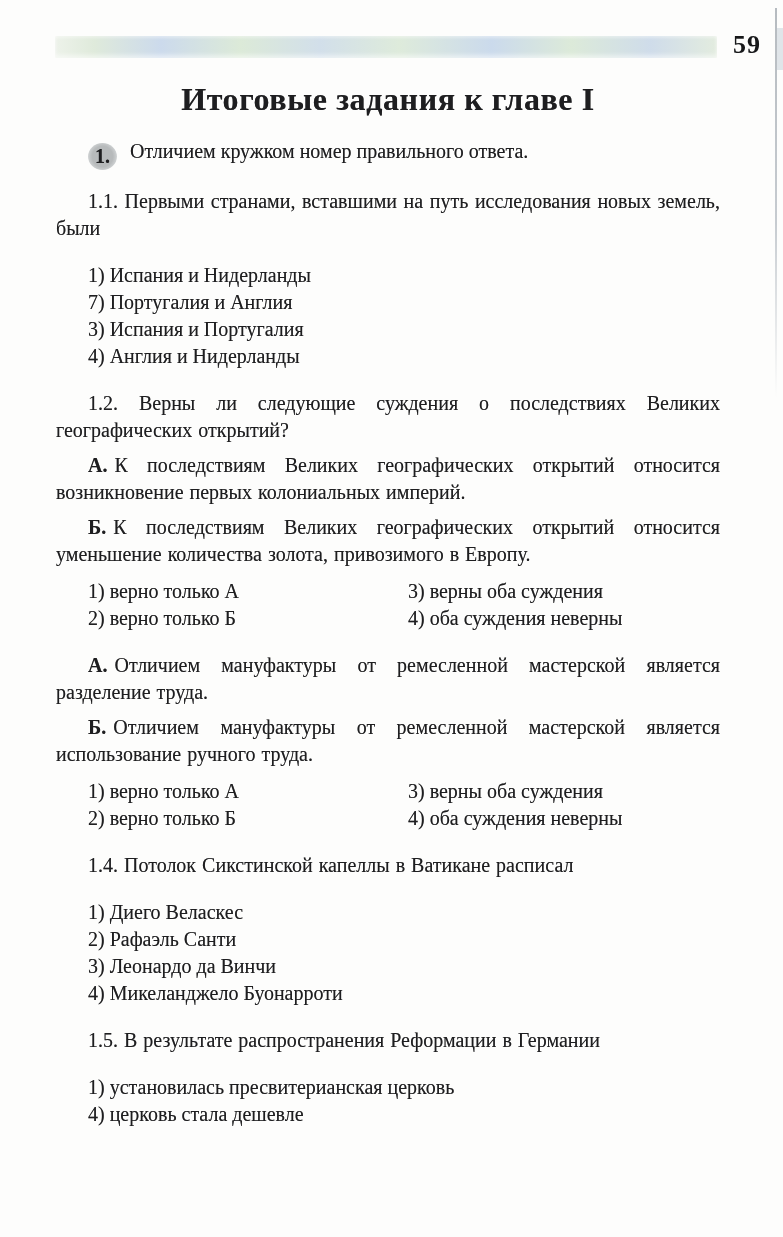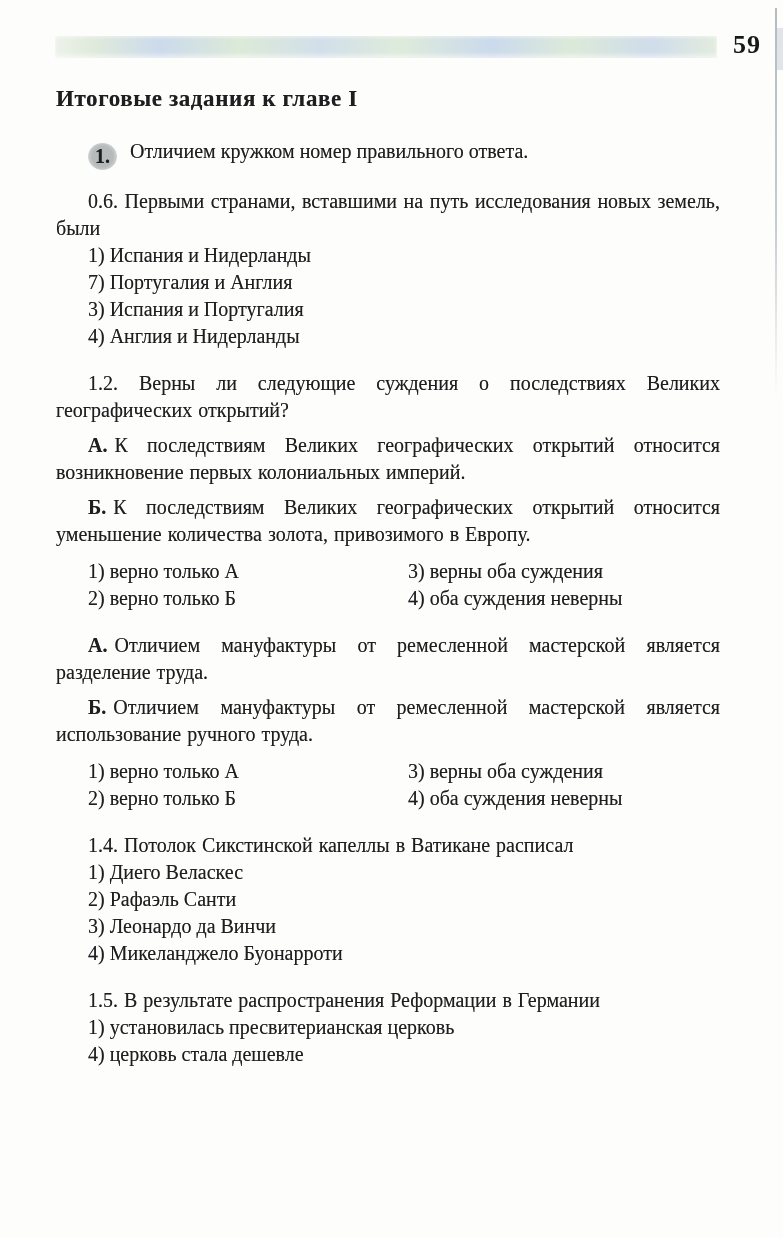--- a/index.html
+++ b/index.html
@@ -66,22 +66,22 @@
     top: 30px;
     right: 22px;
     font-size: 26px;
     font-weight: bold;
     letter-spacing: 1px;
     color: #17181a;
   }
   
   .title {
     margin: 26px 63px 0 56px;
-    text-align: left;
-    font-size: 23px;
+    text-align: center;
+    font-size: 32px;
     font-weight: bold;
     letter-spacing: 0.6px;
     line-height: 30px;
     text-shadow: 0 0 0.5px rgba(0,0,0,0.5);
   }
   
   .content {
     margin: 0 63px 0 56px;
     font-size: 20px;
     text-shadow: 0 0 0.4px rgba(0,0,0,0.45);
@@ -117,21 +117,21 @@
     text-indent: 32px;
     line-height: 27px;
     word-spacing: 1px;
   }
   .stmt-label {
     font-weight: bold;
     margin-right: 0.35em;
   }
   ul.opts {
     list-style: none;
-    margin: 0 0 0 0;
+    margin: 20px 0 0 0;
     padding: 0 0 0 32px;
     line-height: 27px;
   }
   ul.opts li { margin: 0; }
   ul.opts.two-col {
     margin-top: 10px;
     display: grid;
     grid-template-columns: 320px auto;
     grid-template-rows: repeat(2, 27px);
     grid-auto-flow: column;
@@ -155,21 +155,21 @@
   <div class="content">
 
     <p class="intro">
       <span class="badge">
           <span>1.</span>
         </span>
       <span>Отличием кружком номер правильного ответа.</span>
     </p>
 
     <section class="question">
-      <p class="qtext">0.6. Первыми странами, вставшими на путь исследова­ния новых земель, были</p>
+      <p class="qtext">1.1. Первыми странами, вставшими на путь исследова­ния новых земель, были</p>
       <ul class="opts">
         <li>1) Испания и Нидерланды</li>
         <li>7) Португалия и Англия</li>
         <li>3) Испания и Португалия</li>
         <li>4) Англия и Нидерланды</li>
       </ul>
     </section>
 
     <section class="question" style="margin-top:20px">
       <p class="qtext">1.2. Верны ли следующие суждения о последствиях Великих географических открытий?</p>

